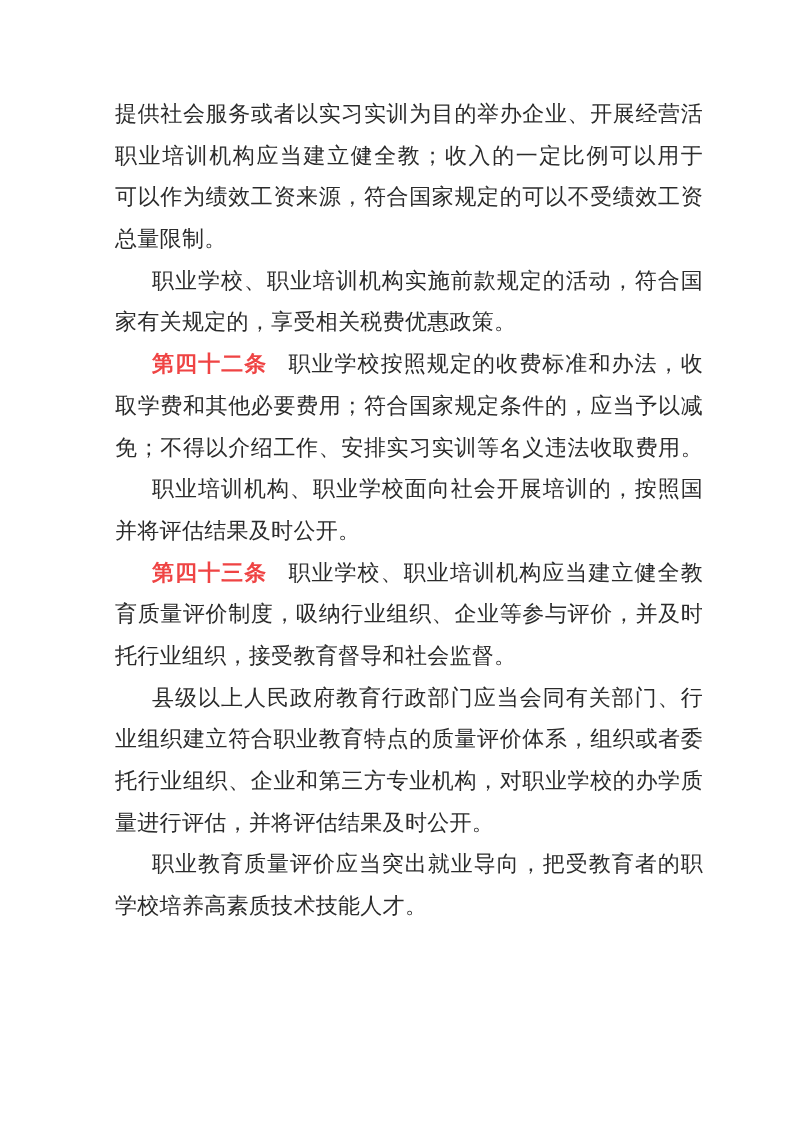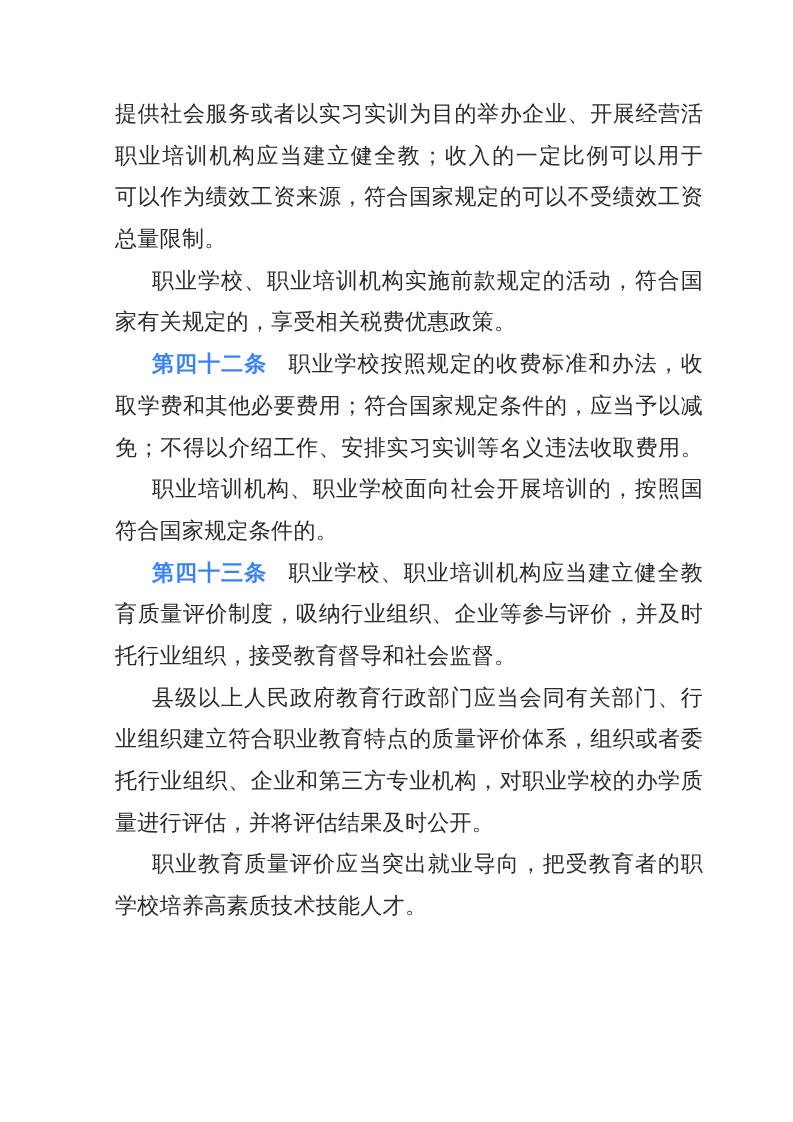--- a/index.html
+++ b/index.html
@@ -39,40 +39,40 @@
   }
   .line.fill {
     white-space: normal;
     text-align-last: justify;
   }
   .line.indent {
     text-indent: 37px;
   }
   .article-no {
     font-weight: 700;
-    color: #3b82f6;
+    color: #ef4444;
     margin-right: 21px;
   }
 </style>
 </head>
 <body>
 
 <div class="page">
   <div class="text-body">
       <div class="line fill">提供社会服务或者以实习实训为目的举办企业、开展经营活</div>
       <div class="line fill">职业培训机构应当建立健全教；收入的一定比例可以用于</div>
       <div class="line fill">可以作为绩效工资来源，符合国家规定的可以不受绩效工资</div>
       <div class="line">总量限制。</div>
       <div class="line indent fill">职业学校、职业培训机构实施前款规定的活动，符合国</div>
       <div class="line">家有关规定的，享受相关税费优惠政策。</div>
       <div class="line indent fill"><span class="article-no">第四十二条</span><span>职业学校按照规定的收费标准和办法，收</span></div>
       <div class="line fill">取学费和其他必要费用；符合国家规定条件的，应当予以减</div>
       <div class="line fill">免；不得以介绍工作、安排实习实训等名义违法收取费用。</div>
       <div class="line indent fill">职业培训机构、职业学校面向社会开展培训的，按照国</div>
-      <div class="line">符合国家规定条件的。</div>
+      <div class="line">并将评估结果及时公开。</div>
       <div class="line indent fill"><span class="article-no">第四十三条</span><span>职业学校、职业培训机构应当建立健全教</span></div>
       <div class="line fill">育质量评价制度，吸纳行业组织、企业等参与评价，并及时</div>
       <div class="line">托行业组织，接受教育督导和社会监督。</div>
       <div class="line indent fill">县级以上人民政府教育行政部门应当会同有关部门、行</div>
       <div class="line fill">业组织建立符合职业教育特点的质量评价体系，组织或者委</div>
       <div class="line fill">托行业组织、企业和第三方专业机构，对职业学校的办学质</div>
       <div class="line">量进行评估，并将评估结果及时公开。</div>
       <div class="line indent fill">职业教育质量评价应当突出就业导向，把受教育者的职</div>
       <div class="line">学校培养高素质技术技能人才。</div>
     </div>

